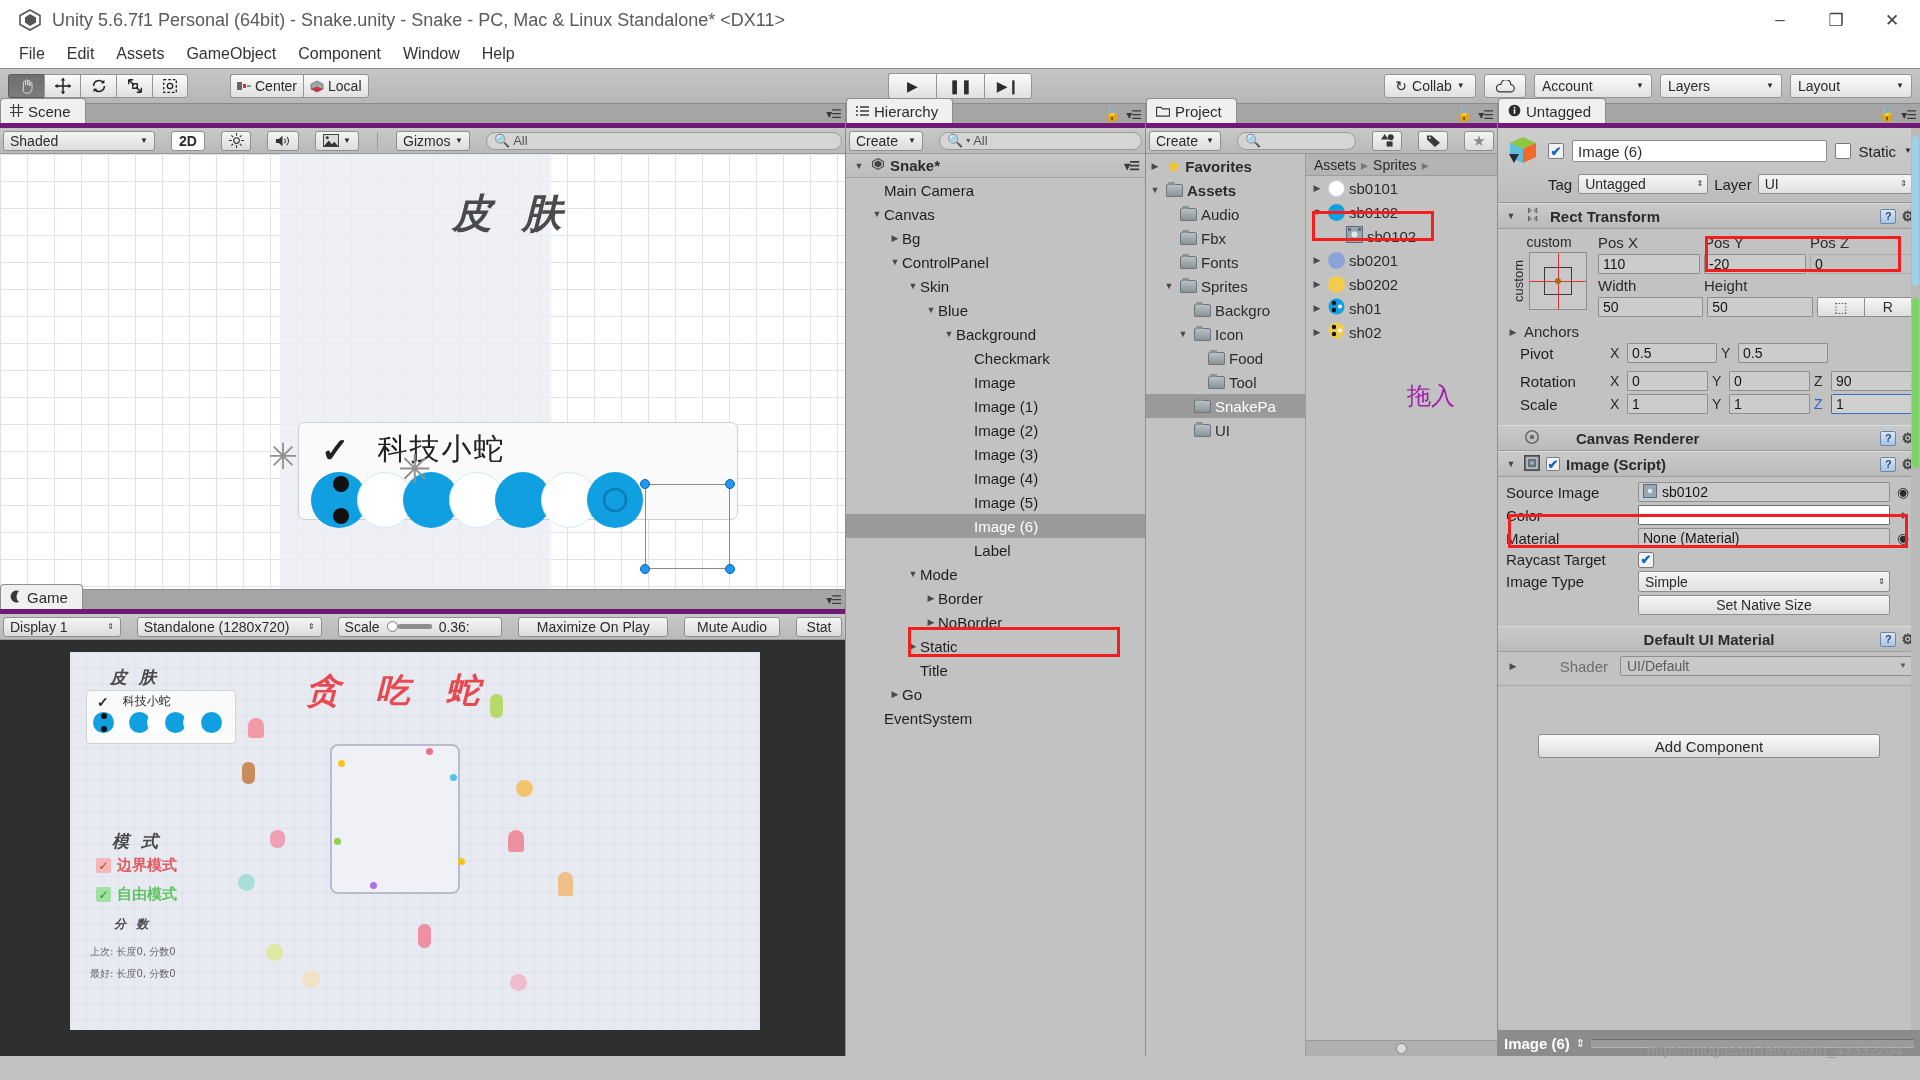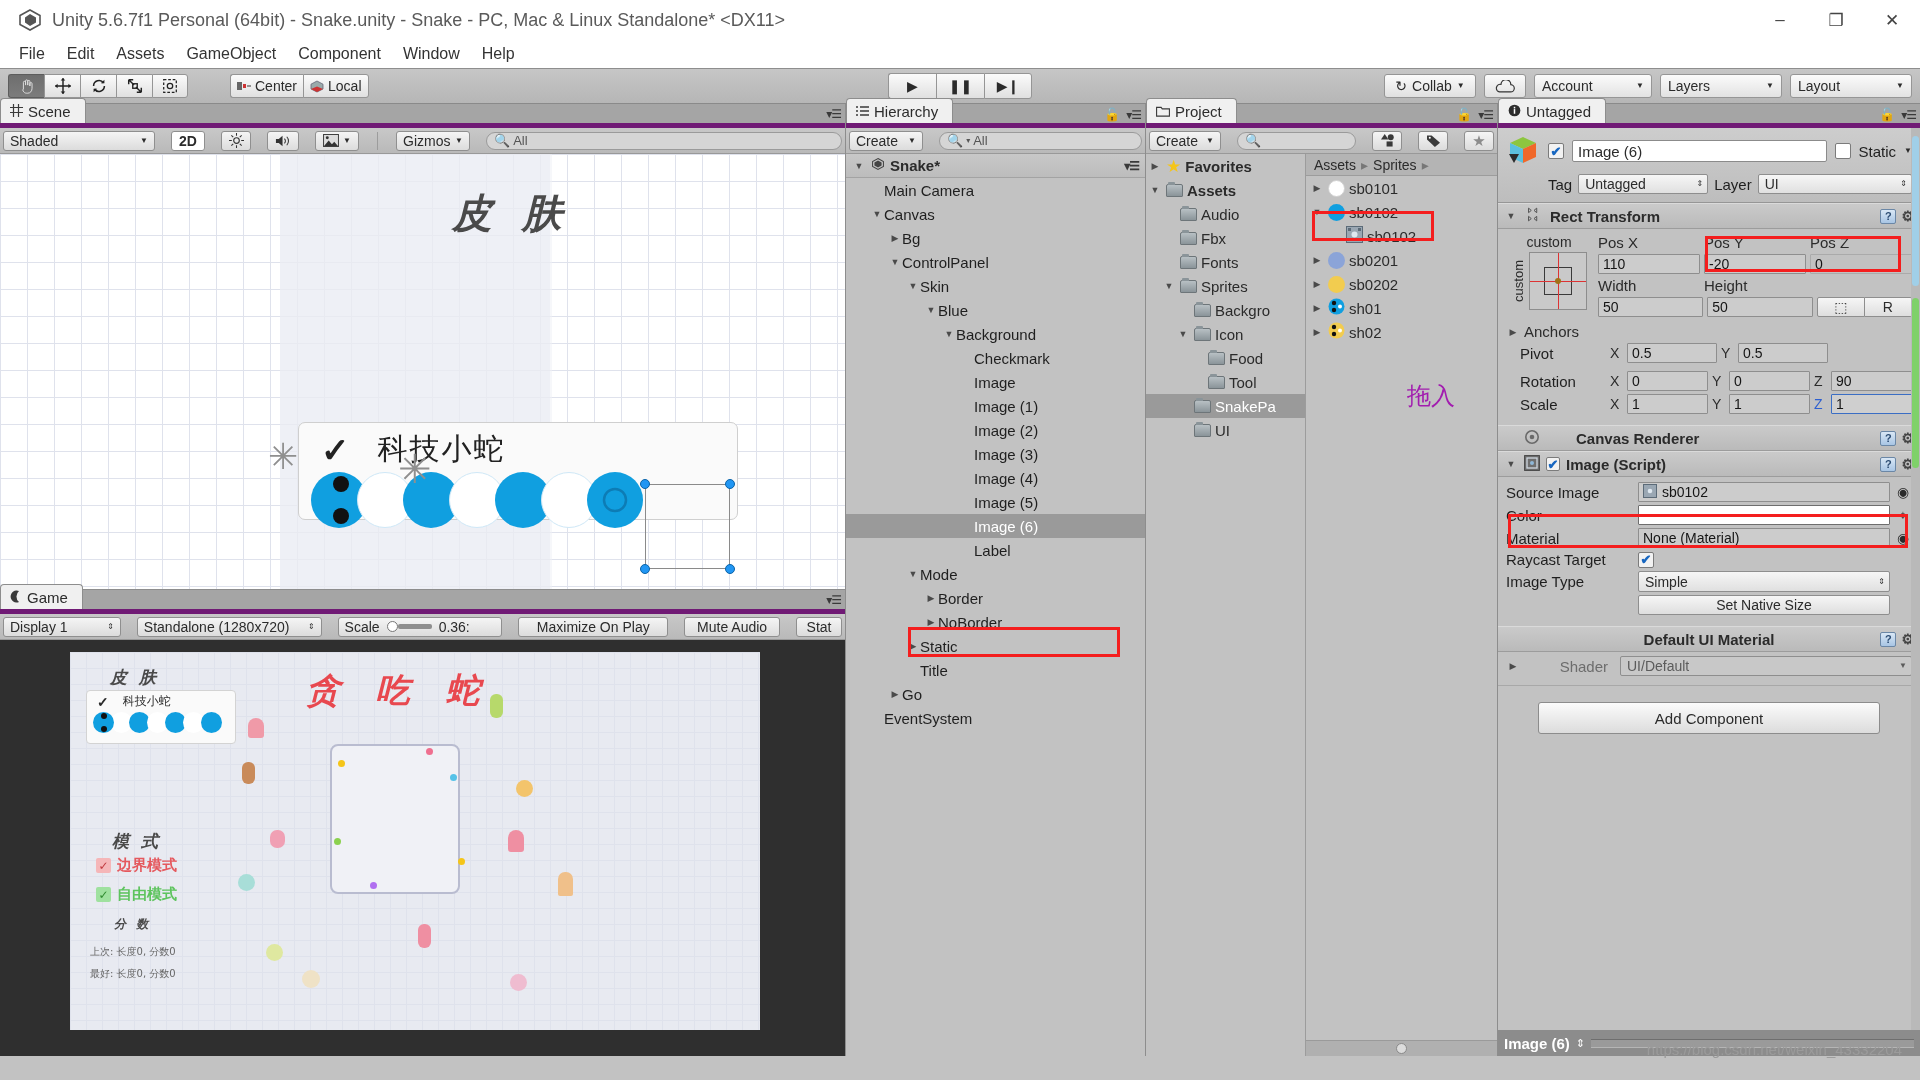--- a/index.html
+++ b/index.html
@@ -188,22 +188,22 @@
   }
   .finput.focus{border:1px solid #3b6ec4;background:#cfcfcf;}
   .ax{font-size:14px;width:13px;flex:0 0 13px;}
   .ax.blue{color:#2d5fd0;}
   .btnflat{
     height:20px;background:linear-gradient(#f6f6f6,#dedede);border:1px solid #8e8e8e;
     display:flex;align-items:center;justify-content:center;font-size:14px;
   }
   .anchor-preview{width:58px;height:58px;background:#c9c9c9;border:1px solid #8d8d8d;position:relative;}
   .bigbtn{
-    height:32px;background:linear-gradient(#fbfbfb,#dcdcdc);border:1px solid #8c8c8c;border-radius:3px;
-    display:flex;align-items:center;justify-content:center;font-size:15px;
+    height:24px;background:linear-gradient(#fbfbfb,#dcdcdc);border:1px solid #8c8c8c;border-radius:3px;
+    display:flex;align-items:center;justify-content:center;font-size:15px;margin-top:32px;
   }
   
   .redbox{position:absolute;border:3px solid #f41e1e;pointer-events:none;}
   #arrow-svg{position:absolute;inset:0;pointer-events:none;}
   .cn-note{position:absolute;color:#a21caf;font-size:24px;font-family:Liberation Mono, monospace;white-space:nowrap;}
   
   #statusbar{position:absolute;bottom:0;left:0;right:0;height:24px;background:#c2c2c2;}
   #watermark{position:absolute;right:18px;bottom:22px;color:#9b9b9b;font-size:15px;}
   #insp-footer{
     position:absolute;left:0;right:0;bottom:0;height:26px;background:#8c8c8c;display:flex;align-items:center;gap:6px;padding:0 6px;

